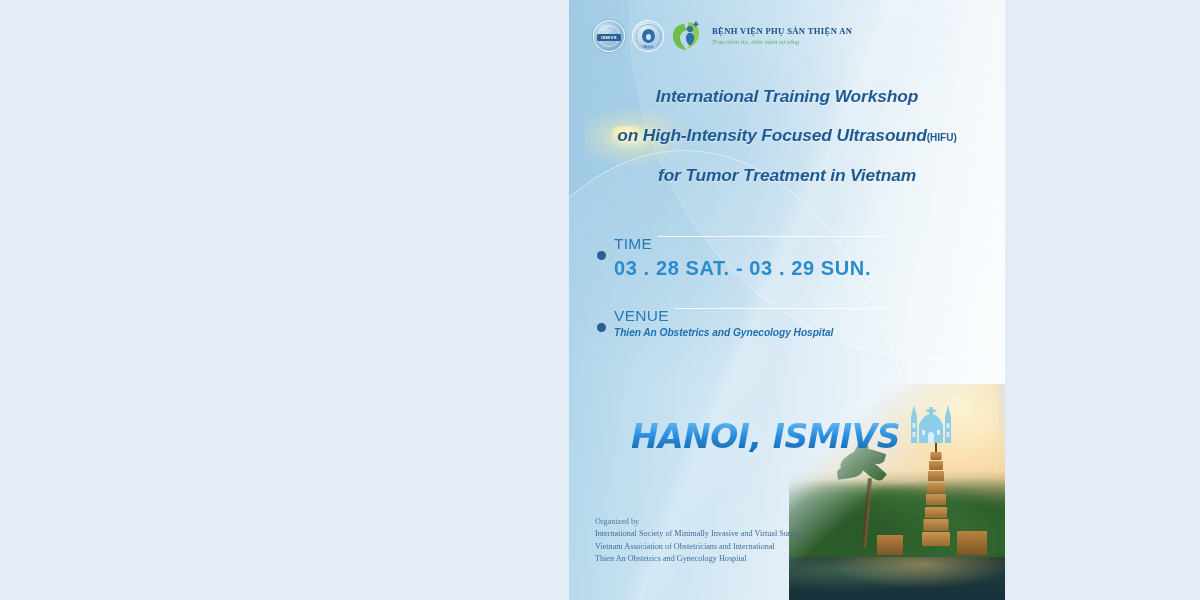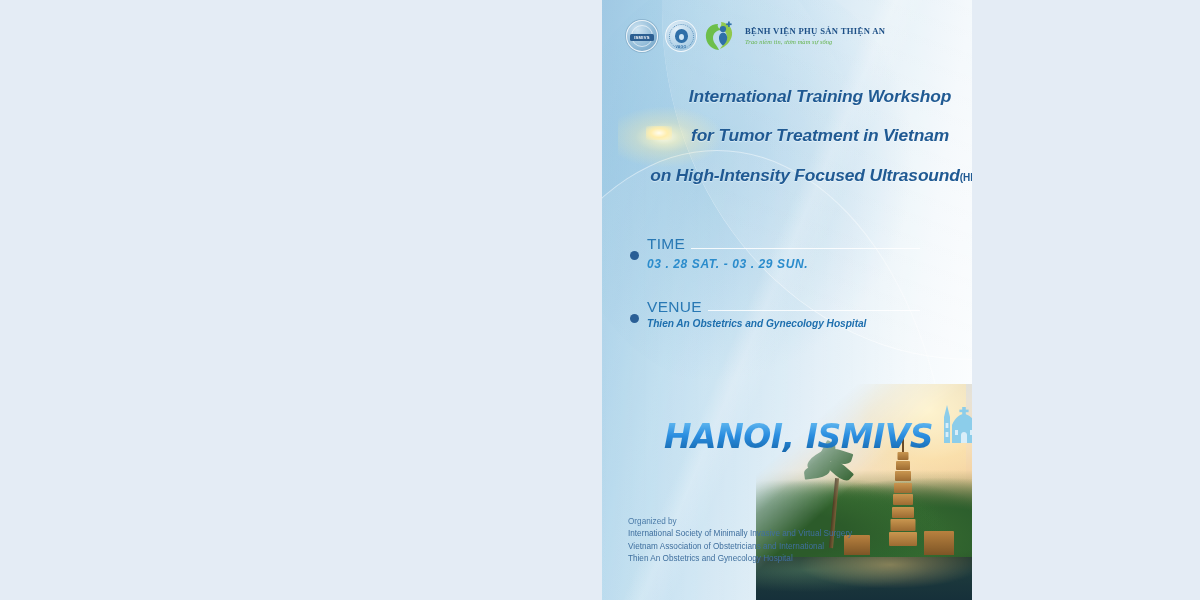--- a/index.html
+++ b/index.html
@@ -6,21 +6,21 @@
   html,body{ width:1200px; height:600px; overflow:hidden; }
   body{
     background:#e4ecf5;
     font-family:"Liberation Sans", sans-serif;
     display:flex; justify-content:center; align-items:flex-start;
   }
 
   
   #poster{
     position:relative;
-    width:370px; height:600px;
+    width:436px; height:600px;
     margin-left:374px;
     overflow:hidden;
     background:linear-gradient(100deg,
         #8fbfdf 0%,
         #9ccae5 10%,
         #b9dbee 26%,
         #d2e7f4 44%,
         #e6f1f8 62%,
         #f4f9fc 78%,
         #fbfdfe 92%,
@@ -142,28 +142,28 @@
   .hifu{ font-size:10px; font-style:normal; font-weight:bold; letter-spacing:0; }
 
   
   #info{ position:absolute; left:28px; top:236px; width:290px; }
   .info-row{ position:relative; padding-left:17px; margin-bottom:28px; }
   .info-row:last-child{ margin-bottom:0; }
   .bullet{
     position:absolute; left:0; top:15px; width:9px; height:9px;
     border-radius:50%; background:#2a5f96;
   }
-  .lbl-line{ display:flex; align-items:flex-end; gap:6px; }
+  .lbl-line{ display:flex; align-items:flex-start; gap:6px; }
   .lbl{
     font-size:15.5px; color:#2878b4; letter-spacing:.3px; line-height:1;
     white-space:nowrap; font-weight:400;
   }
   .rule{ flex:1; height:1px; background:rgba(255,255,255,.85); margin-bottom:3px; }
   #time-value{
-    margin-top:5px; font-size:12px; font-weight:bold; font-style:italic;
+    margin-top:5px; font-size:20px; font-weight:bold; 
     color:#2b8ccc; letter-spacing:.6px; white-space:nowrap;
   }
   #venue-value{
     margin-top:4px; font-size:10.2px; font-weight:bold; font-style:italic;
     color:#1e6fae; letter-spacing:-.05px; white-space:nowrap;
   }
 
   
   #city{
     position:absolute; left:62px; top:403px;
@@ -241,21 +241,21 @@
     bottom:100px; width:2px; height:14px; background:#6b4a24;
   }
   .bldg{
     position:absolute; bottom:21%; background:linear-gradient(180deg,#b8813f,#7d5526);
     border-radius:1px 1px 0 0;
   }
 
   
   #organizers{ position:absolute; left:26px; top:516px; }
   #organizers .org{
-    font-family:Liberation Sans, sans-serif;
+    font-family:Liberation Serif, serif;
     font-size:8.2px; color:#3f6f9e; line-height:1.52; white-space:nowrap;
   }
   #organizers .org.head{ color:#4b7ba8; }
 </style>
 </head>
 <body>
 
 <div id="poster">
 
   <div class="swoosh sw4"></div>
@@ -324,22 +324,22 @@
     </div>
 
     <div id="hospital-text">
       <div id="hospital-name">BỆNH VIỆN PHỤ SẢN THIỆN AN</div>
       <div id="hospital-tagline">Trao niềm tin, ươm mầm sự sống</div>
     </div>
   </div>
 
   <div id="headline">
     <div class="ln">International Training Workshop</div>
+    <div class="ln"><span>on High-Intensity Focused Ultrasound</span><span class="hifu">(HIFU)</span></div>
     <div class="ln">for Tumor Treatment in Vietnam</div>
-    <div class="ln"><span>on High-Intensity Focused Ultrasound</span><span class="hifu">(HIFU)</span></div>
   </div>
 
   <div id="info">
     <div class="info-row">
       <div class="bullet"></div>
       <div class="lbl-line">
         <div class="lbl">TIME</div>
         <div class="rule"></div>
       </div>
       <div id="time-value">03 . 28 SAT.  -  03 . 29 SUN.</div>

